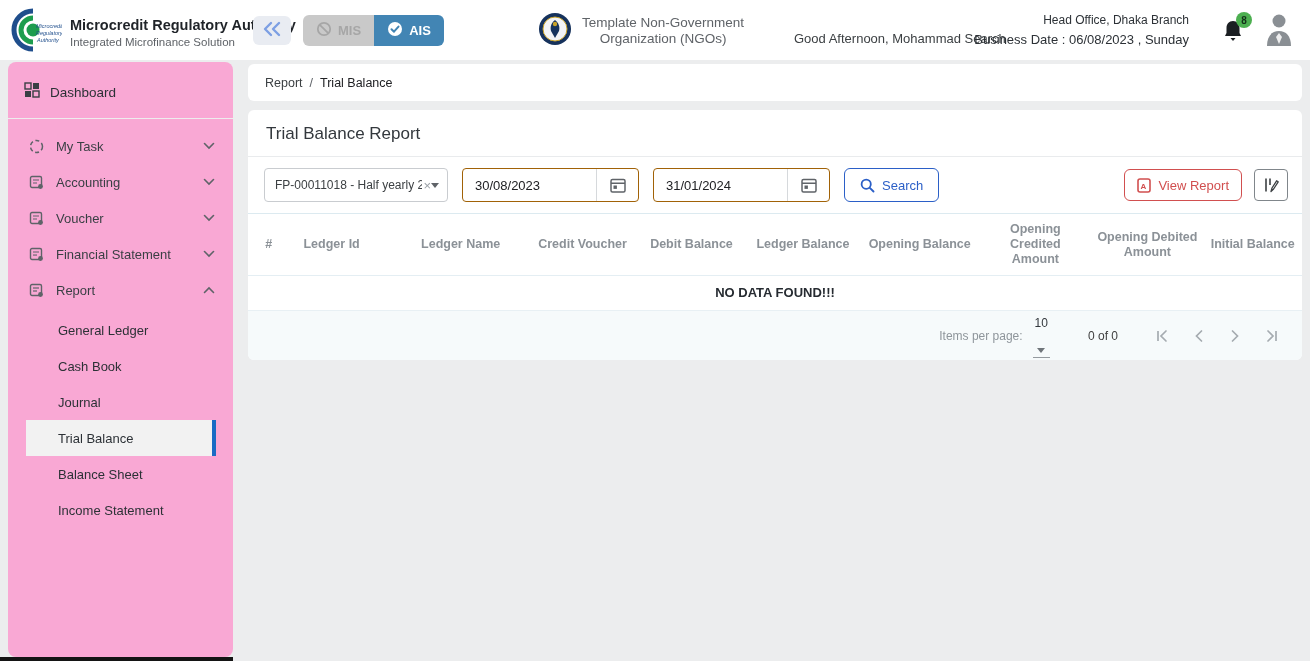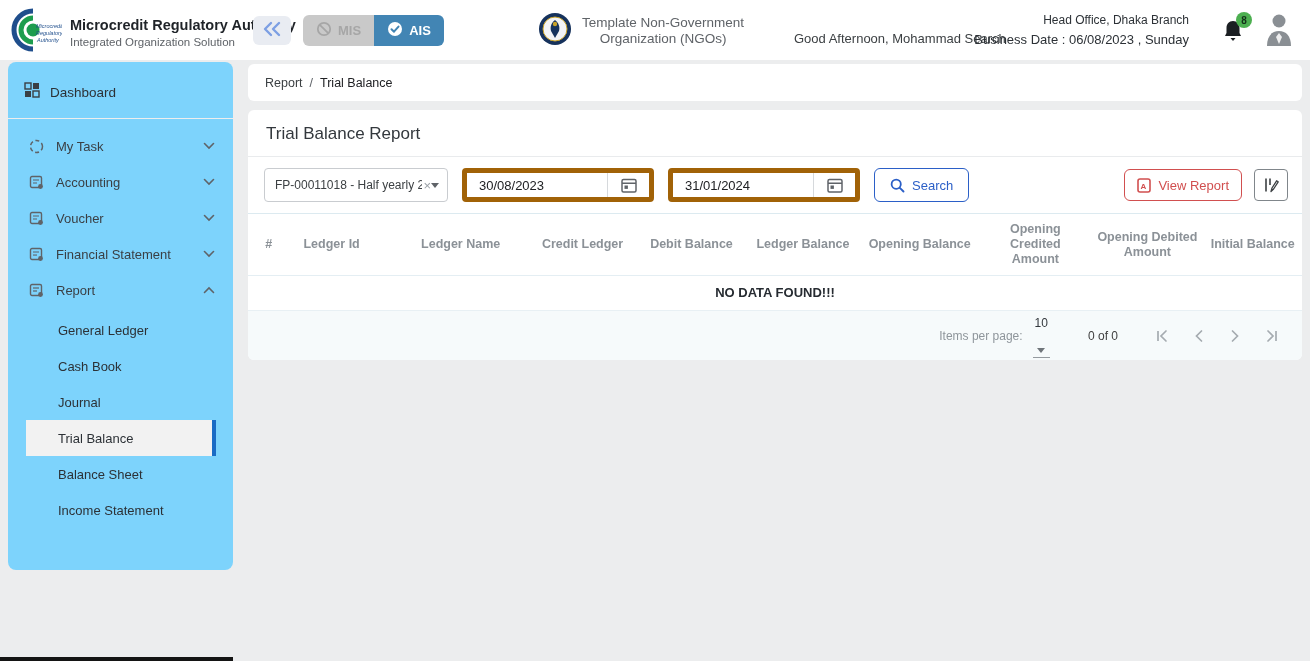--- a/index.html
+++ b/index.html
@@ -50,22 +50,22 @@
   .bell-wrap { position:absolute; right:66px; top:19px; width:22px; height:24px; cursor:pointer; }
   .badge {
     position:absolute; right:-8px; top:-7px; width:16px; height:16px; border-radius:50%;
     background:#4caf50; color:#14301a; font-size:10px; font-weight:700;
     display:flex; align-items:center; justify-content:center;
   }
   .avatar-wrap { position:absolute; right:18px; top:13px; width:26px; height:33px; cursor:pointer; }
 
   
   .sidebar {
-    position:absolute; left:8px; top:62px; width:225px; height:508px;
-    background:#7dd3fc; border-radius:8px; z-index:4; overflow:hidden;
+    position:absolute; left:8px; top:62px; width:225px; height:595px;
+    background:#f9a8d4; border-radius:8px; z-index:4; overflow:hidden;
   }
   .dash-row { display:flex; align-items:center; height:44px; padding:16px 16px 0 16px; cursor:pointer; }
   .dash-label { margin-left:10px; font-size:13.5px; font-weight:500; color:#2c3136; }
   .side-divider { height:1px; background:#ededed; margin-top:12px; }
   .nav-item { display:flex; align-items:center; height:36px; padding-left:20px; cursor:pointer; }
   .nav-icon { width:16px; height:16px; display:flex; align-items:center; justify-content:center; }
   .nav-label { margin-left:12px; font-size:13px; color:#3a3f44; }
   .chev { margin-left:auto; margin-right:18px; display:flex; }
   .chev.up svg { transform:rotate(180deg); }
   .submenu { margin-top:4px; }
@@ -101,22 +101,22 @@
     border:1px solid #c9ccd0; border-radius:4px; margin-left:8px; padding:0 8px 0 10px;
     cursor:pointer; background:#fff;
   }
   .period-value { font-size:12px; color:#3c4043; white-space:nowrap; overflow:hidden; }
   .clear-x { font-size:13px; color:#9aa0a6; margin-left:1px; cursor:pointer; }
   .select-caret {
     margin-left:auto; width:0; height:0; border-left:4.5px solid transparent;
     border-right:4.5px solid transparent; border-top:5px solid #5f6368;
   }
   .date-field {
-    display:flex; align-items:stretch; width:192px; height:34px;
-    border:5px solid #a16207; border-radius:4px; margin-left:14px; background:#fff; overflow:hidden;
+    display:flex; align-items:stretch; width:177px; height:34px;
+    border:1px solid #a16207; border-radius:4px; margin-left:14px; background:#fff; overflow:hidden;
   }
   .date-text { flex:1; display:flex; align-items:center; padding-left:12px; font-size:13px; color:#202124; }
   .date-icon-box {
     width:42px; border-left:1px solid #d6d9dc; display:flex; align-items:center; justify-content:center; cursor:pointer;
   }
   .search-btn {
     display:flex; align-items:center; gap:7px; margin-left:14px; height:34px; padding:4px 15px;
     background:#ffffff; border:1px solid #2b5fc7; border-radius:6px; color:#2b5fc7;
     font-size:13px; font-weight:500; cursor:pointer;
     font-family:"Liberation Sans","DejaVu Sans",sans-serif;
@@ -185,21 +185,21 @@
           <path d="M23 4 A19 19 0 1 0 23 42" fill="none" stroke="#1f4e8c" stroke-width="5"></path>
           <path d="M23 11 A12 12 0 1 0 23 35" fill="none" stroke="#1d9d4e" stroke-width="5"></path>
           <circle cx="23" cy="23" r="6.5" fill="#1d9d4e"></circle>
           <text x="26" y="21" font-size="5.5" fill="#1f4e8c" font-style="italic">Microcredit</text>
           <text x="26" y="28" font-size="5.5" fill="#1f4e8c" font-style="italic">Regulatory</text>
           <text x="27" y="35" font-size="5.5" fill="#1f4e8c" font-style="italic">Authority</text>
         </svg>
       </span>
       <div class="brand-text">
         <div class="brand-title">Microcredit Regulatory Authority</div>
-        <div class="brand-sub">Integrated Organization Solution</div>
+        <div class="brand-sub">Integrated Microfinance Solution</div>
       </div>
     </div>
 
     <button class="collapse-btn">
       <span>
         <svg width="22" height="16" viewBox="0 0 22 16">
           <path d="M10 2 L4 8 L10 14" fill="none" stroke="#7d9fe3" stroke-width="2.4" stroke-linecap="round" stroke-linejoin="round"></path>
           <path d="M18 2 L12 8 L18 14" fill="none" stroke="#7d9fe3" stroke-width="2.4" stroke-linecap="round" stroke-linejoin="round"></path>
         </svg>
       </span>
@@ -444,21 +444,21 @@
       </button>
     </div>
 
     <div class="table-wrap">
       <table>
         <thead>
           <tr>
             <th class="col-hash">#</th>
             <th class="col-ledgerid">Ledger Id</th>
             <th class="col-name">Ledger Name</th>
-            <th class="col-credit">Credit Ledger</th>
+            <th class="col-credit">Credit Voucher</th>
             <th class="col-debit">Debit Balance</th>
             <th class="col-ledgerbal">Ledger Balance</th>
             <th class="col-opening">Opening Balance</th>
             <th class="col-opcred">Opening Credited Amount</th>
             <th class="col-opdeb">Opening Debited Amount</th>
             <th class="col-initial">Initial Balance</th>
           </tr>
         </thead>
         <tbody>
           <tr class="empty-row">

